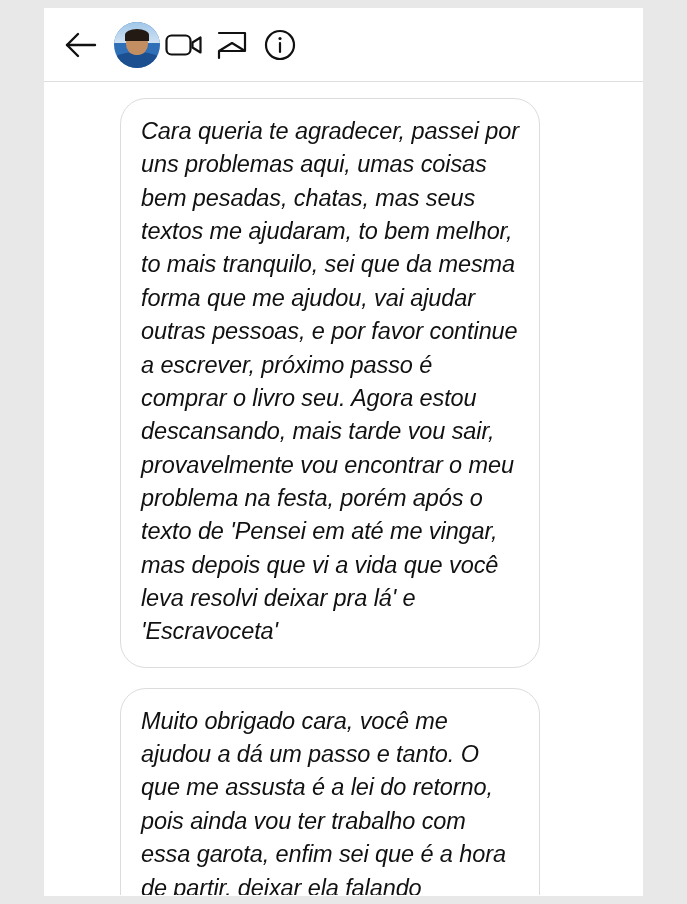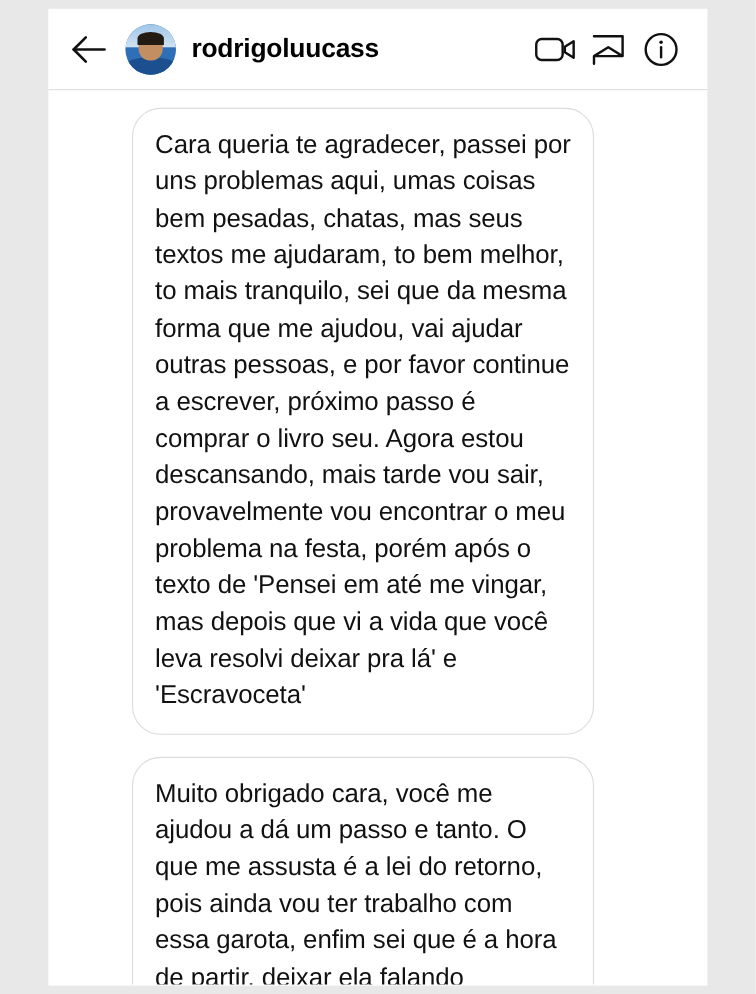--- a/index.html
+++ b/index.html
@@ -106,20 +106,21 @@
   .thread {
     padding: 16px 16px 0 16px;
     box-sizing: border-box;
     height: calc(888px - 75px);
     overflow: hidden;
   }
   .row {
     display: flex;
     align-items: center;
     margin-bottom: 20px;
+    font-style: italic;
   }
   .row.incoming {
     justify-content: flex-start;
   }
   .bubble {
     border: 1px solid #dcdcdc;
     border-radius: 26px;
     background: #ffffff;
     padding: 16px 20px 18px 20px;
     box-sizing: border-box;
@@ -148,21 +149,20 @@
       </svg>
     </div>
 
     <div class="avatar">
       <div class="sky"></div>
       <div class="shirt"></div>
       <div class="head"></div>
       <div class="hair"></div>
     </div>
 
-    <div class="username">rodrigoluucass</div>
 
     <div class="hdr-icon">
       <svg width="38" height="28" viewBox="0 0 38 28">
         <rect x="1.5" y="4.5" width="24" height="19" rx="5" ry="5" fill="none" stroke="#111" stroke-width="2.2"></rect>
         <path d="M27.5 11.5 L35.5 6.5 L35.5 21.5 L27.5 16.5 Z" fill="none" stroke="#111" stroke-width="2.2" stroke-linejoin="round"></path>
       </svg>
     </div>
 
     <div class="hdr-icon">
       <svg width="32" height="30" viewBox="0 0 32 30">

